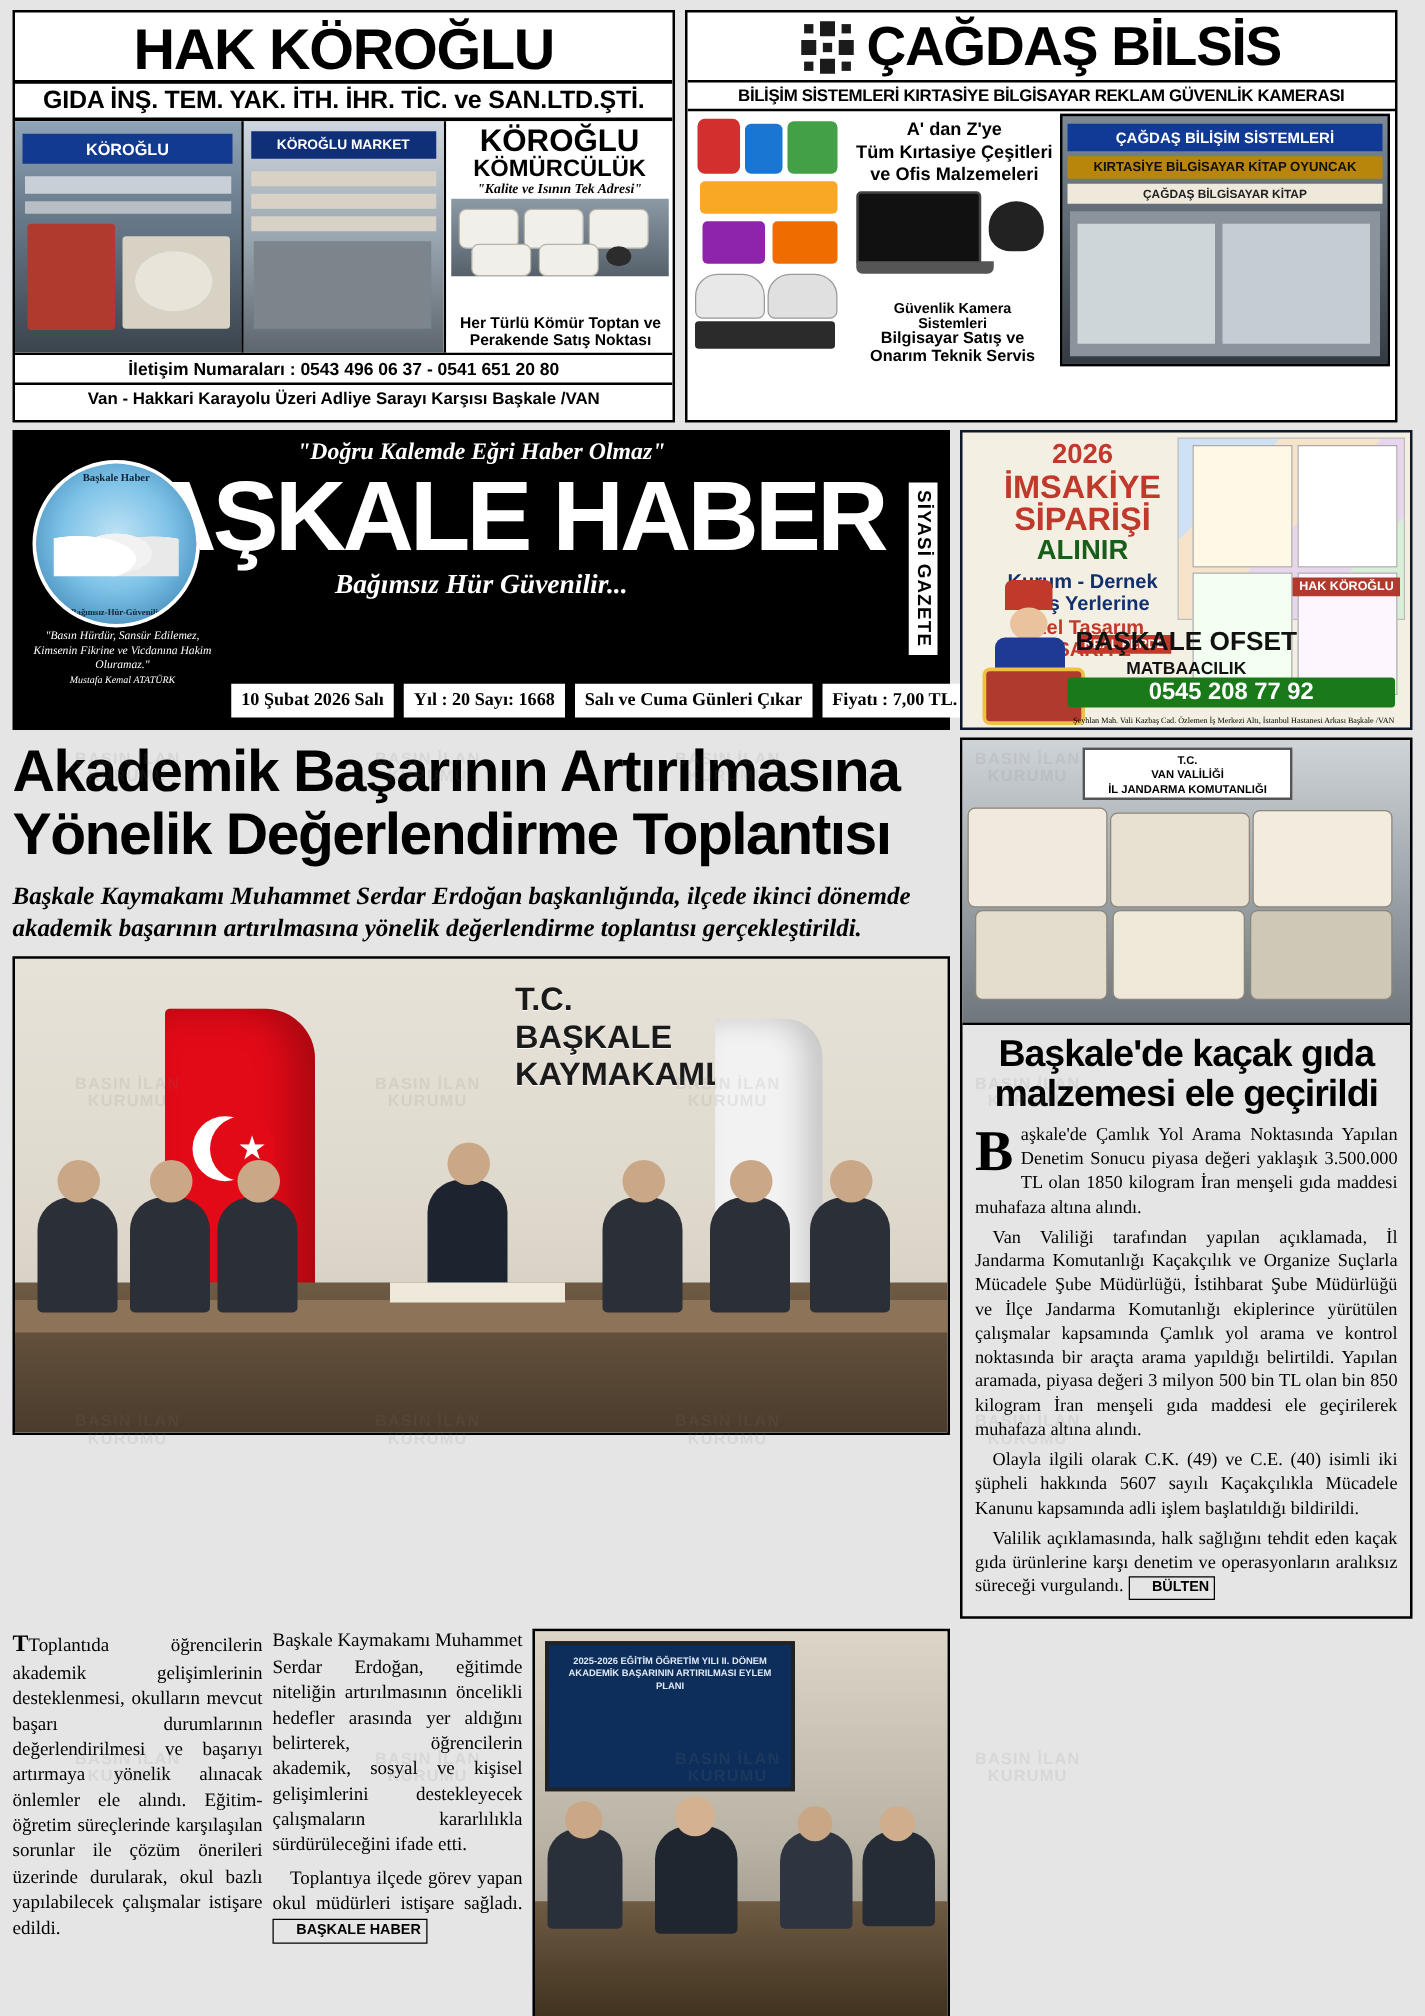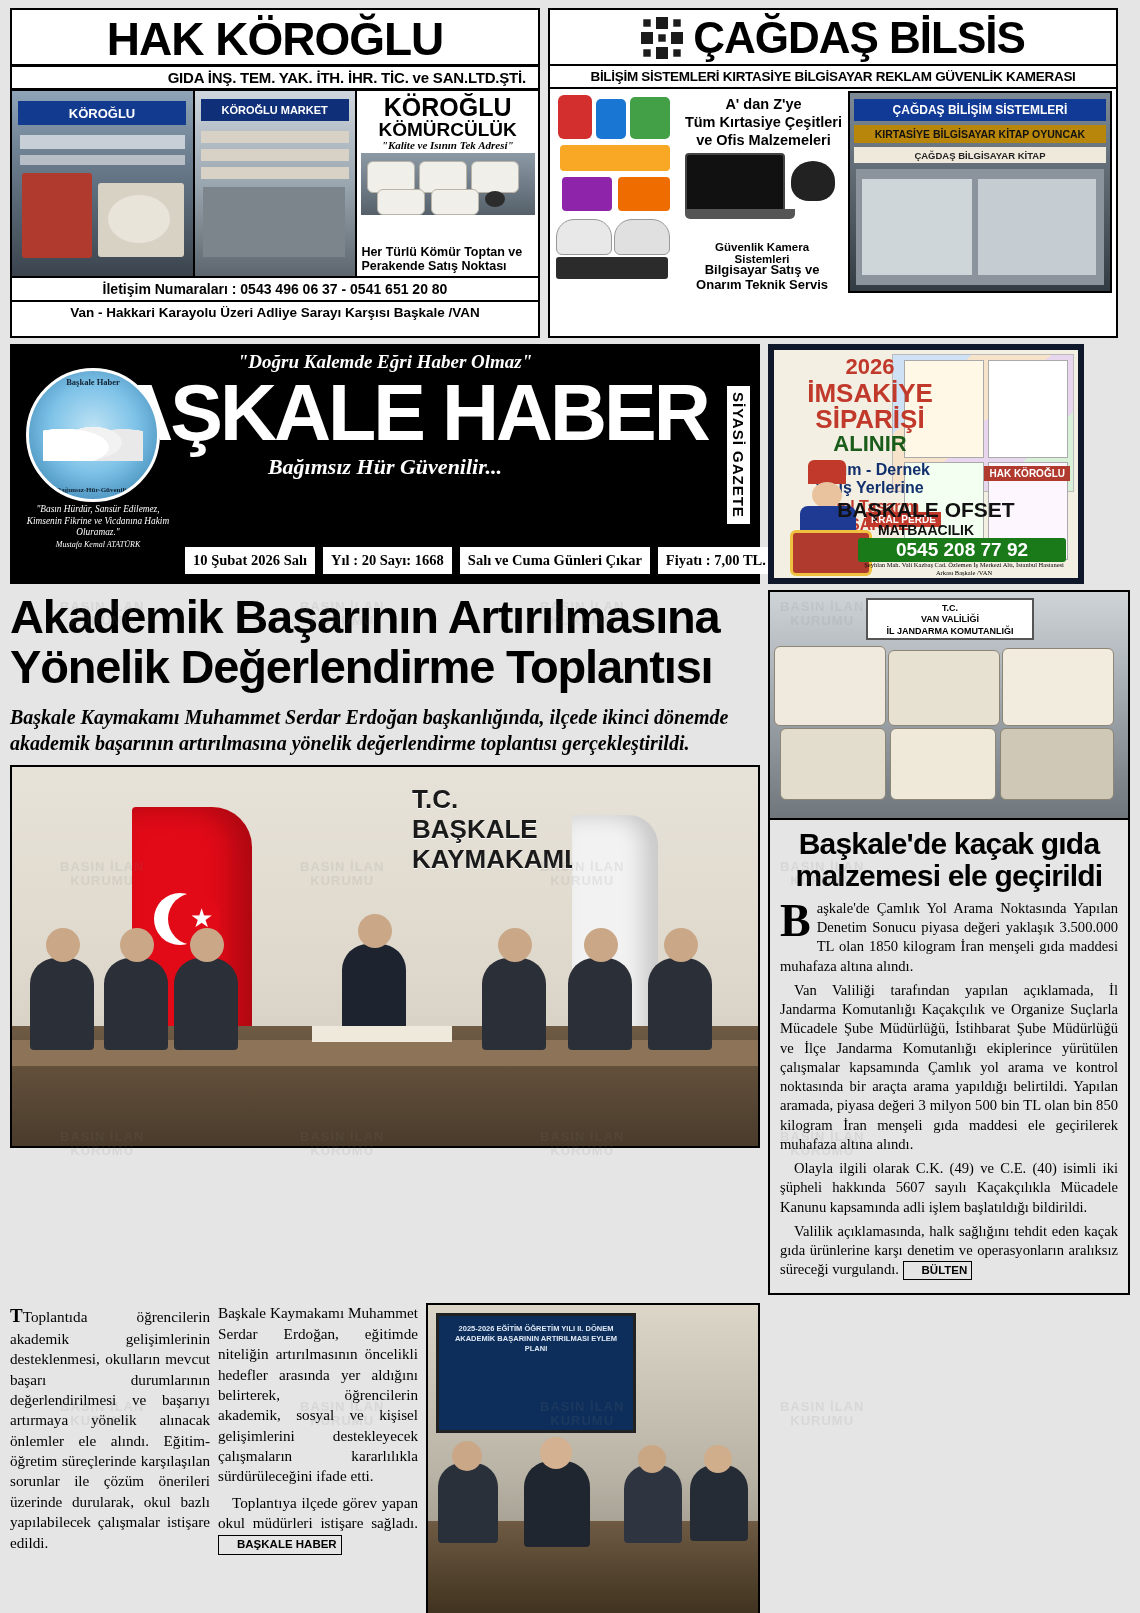--- a/index.html
+++ b/index.html
@@ -14,21 +14,21 @@
   .wm{position:absolute;inset:0;pointer-events:none;z-index:40;}
   .wm span{position:absolute;color:rgba(120,120,120,.13);font-size:13px;font-family:"Liberation Sans",sans-serif;font-weight:700;letter-spacing:1px;text-align:center;line-height:1.1;}
 
   
   .topads{display:flex;gap:8px;padding:8px 10px 0 10px;box-sizing:border-box;}
   .ad{border:2px solid #000;box-sizing:border-box;background:#fff;}
   .ad-left{width:530px;height:330px;position:relative;overflow:hidden;}
   .ad-right{width:570px;height:330px;position:relative;overflow:hidden;}
 
   .hak-title{font-family:"Liberation Sans",sans-serif;font-weight:700;font-size:46px;text-align:center;letter-spacing:-1px;line-height:1;padding:6px 0 2px;}
-  .hak-sub{font-family:"Liberation Sans",sans-serif;font-weight:700;font-size:15px;text-align:right;border-top:3px solid #000;border-bottom:3px solid #000;padding:2px 12px;letter-spacing:-.2px;}
+  .hak-sub{font-family:"Liberation Sans",sans-serif;font-weight:700;font-size:20px;text-align:center;border-top:3px solid #000;border-bottom:3px solid #000;padding:2px 12px;letter-spacing:-.2px;}
   .hak-photos{display:flex;height:185px;border-bottom:2px solid #000;}
   .ph{position:relative;overflow:hidden;border-right:2px solid #000;}
   .ph:last-child{border-right:none;}
   .hak-foot1{font-family:"Liberation Sans",sans-serif;font-weight:700;font-size:14px;text-align:center;padding:3px 0;}
   .hak-foot2{font-family:"Liberation Sans",sans-serif;font-weight:700;font-size:13.5px;text-align:center;border-top:2px solid #000;padding:3px 16px;}
 
   .cb-head{display:flex;align-items:center;justify-content:center;gap:10px;padding:6px 4px 0;}
   .cb-logo{display:grid;grid-template-columns:repeat(3,12px);grid-template-rows:repeat(3,12px);gap:3px;}
   .cb-logo i{background:#1b1b1b;display:block;}
   .cb-logo i.sm{transform:scale(.62);}
@@ -49,21 +49,21 @@
   .mh-logo .rock{position:absolute;left:14px;top:44px;width:100px;height:46px;background:
      radial-gradient(ellipse at 20% 70%,#fff 0 40%,transparent 41%),
      radial-gradient(ellipse at 50% 60%,#f2f2f2 0 40%,transparent 41%),
      radial-gradient(ellipse at 80% 72%,#e9e9e9 0 40%,transparent 41%);}
   .mh-logo .txt-top{position:absolute;top:6px;left:0;right:0;text-align:center;font-size:8.5px;color:#123;font-weight:700;}
   .mh-logo .txt-bot{position:absolute;bottom:5px;left:0;right:0;text-align:center;font-size:7px;color:#123;font-weight:700;}
   .mh-ataturk{position:absolute;left:12px;top:160px;width:152px;color:#fff;font-size:9.3px;font-style:italic;line-height:1.25;text-align:center;}
   .mh-bar{position:absolute;left:175px;right:12px;bottom:10px;display:flex;gap:8px;align-items:stretch;}
   .mh-chip{background:#fff;color:#000;font-weight:700;font-size:14.5px;padding:5px 8px;text-align:center;flex:0 0 auto;}
 
-  .imsakiye{width:316px;height:240px;border:6px solid #0f172a;box-sizing:border-box;position:relative;overflow:hidden;background:#f3efe2;}
+  .imsakiye{width:362px;height:240px;border:2px solid #0f172a;box-sizing:border-box;position:relative;overflow:hidden;background:#f3efe2;}
 
   
   .mid{display:flex;gap:8px;padding:6px 10px 0 10px;box-sizing:border-box;}
   .leftcol{width:750px;}
   .rightcol{width:362px;}
   .headline{font-family:"Liberation Sans",sans-serif;font-weight:700;font-size:47px;line-height:1.06;letter-spacing:-1.2px;padding:2px 0 6px;}
   .standfirst{font-style:italic;font-weight:700;font-size:20px;line-height:1.33;padding:6px 0 8px;}
 
   .mainphoto{width:750px;height:383px;border:2px solid #000;box-sizing:border-box;position:relative;overflow:hidden;background:#cfd3d6;}
 
@@ -144,21 +144,21 @@
           <div style="font-family:'Liberation Sans',sans-serif;font-weight:700;font-size:19px;text-align:center;line-height:1;">KÖMÜRCÜLÜK</div>
           <div style="font-size:11px;text-align:center;font-style:italic;font-weight:700;">"Kalite ve Isının Tek Adresi"</div>
           <div style="position:absolute;left:4px;top:62px;width:174px;height:62px;background:linear-gradient(180deg,#8c9aa6,#55606a);overflow:hidden;">
             <div class="sack" style="left:6px;top:8px;width:46px;height:30px;"></div>
             <div class="sack" style="left:58px;top:8px;width:46px;height:30px;"></div>
             <div class="sack" style="left:110px;top:8px;width:46px;height:30px;"></div>
             <div class="sack" style="left:16px;top:36px;width:46px;height:24px;"></div>
             <div class="sack" style="left:70px;top:36px;width:46px;height:24px;"></div>
             <div class="coal" style="left:124px;top:38px;width:20px;height:16px;"></div>
           </div>
-          <div style="position:absolute;left:4px;bottom:2px;width:174px;font-family:'Liberation Sans',sans-serif;font-weight:700;font-size:12.5px;text-align:left;line-height:1.18;">Her Türlü Kömür Toptan ve Perakende Satış Noktası</div>
+          <div style="position:absolute;left:4px;bottom:2px;width:174px;font-family:'Liberation Sans',sans-serif;font-weight:700;font-size:12.5px;text-align:center;line-height:1.18;">Her Türlü Kömür Toptan ve Perakende Satış Noktası</div>
         </div>
       </div>
 
       <div class="hak-foot1">İletişim Numaraları : 0543 496 06 37 - 0541 651 20 80</div>
       <div class="hak-foot2">Van - Hakkari Karayolu Üzeri Adliye Sarayı Karşısı    Başkale /VAN</div>
     </div>
 
     <div class="ad ad-right">
       <div class="cb-head">
         <div class="cb-logo">

